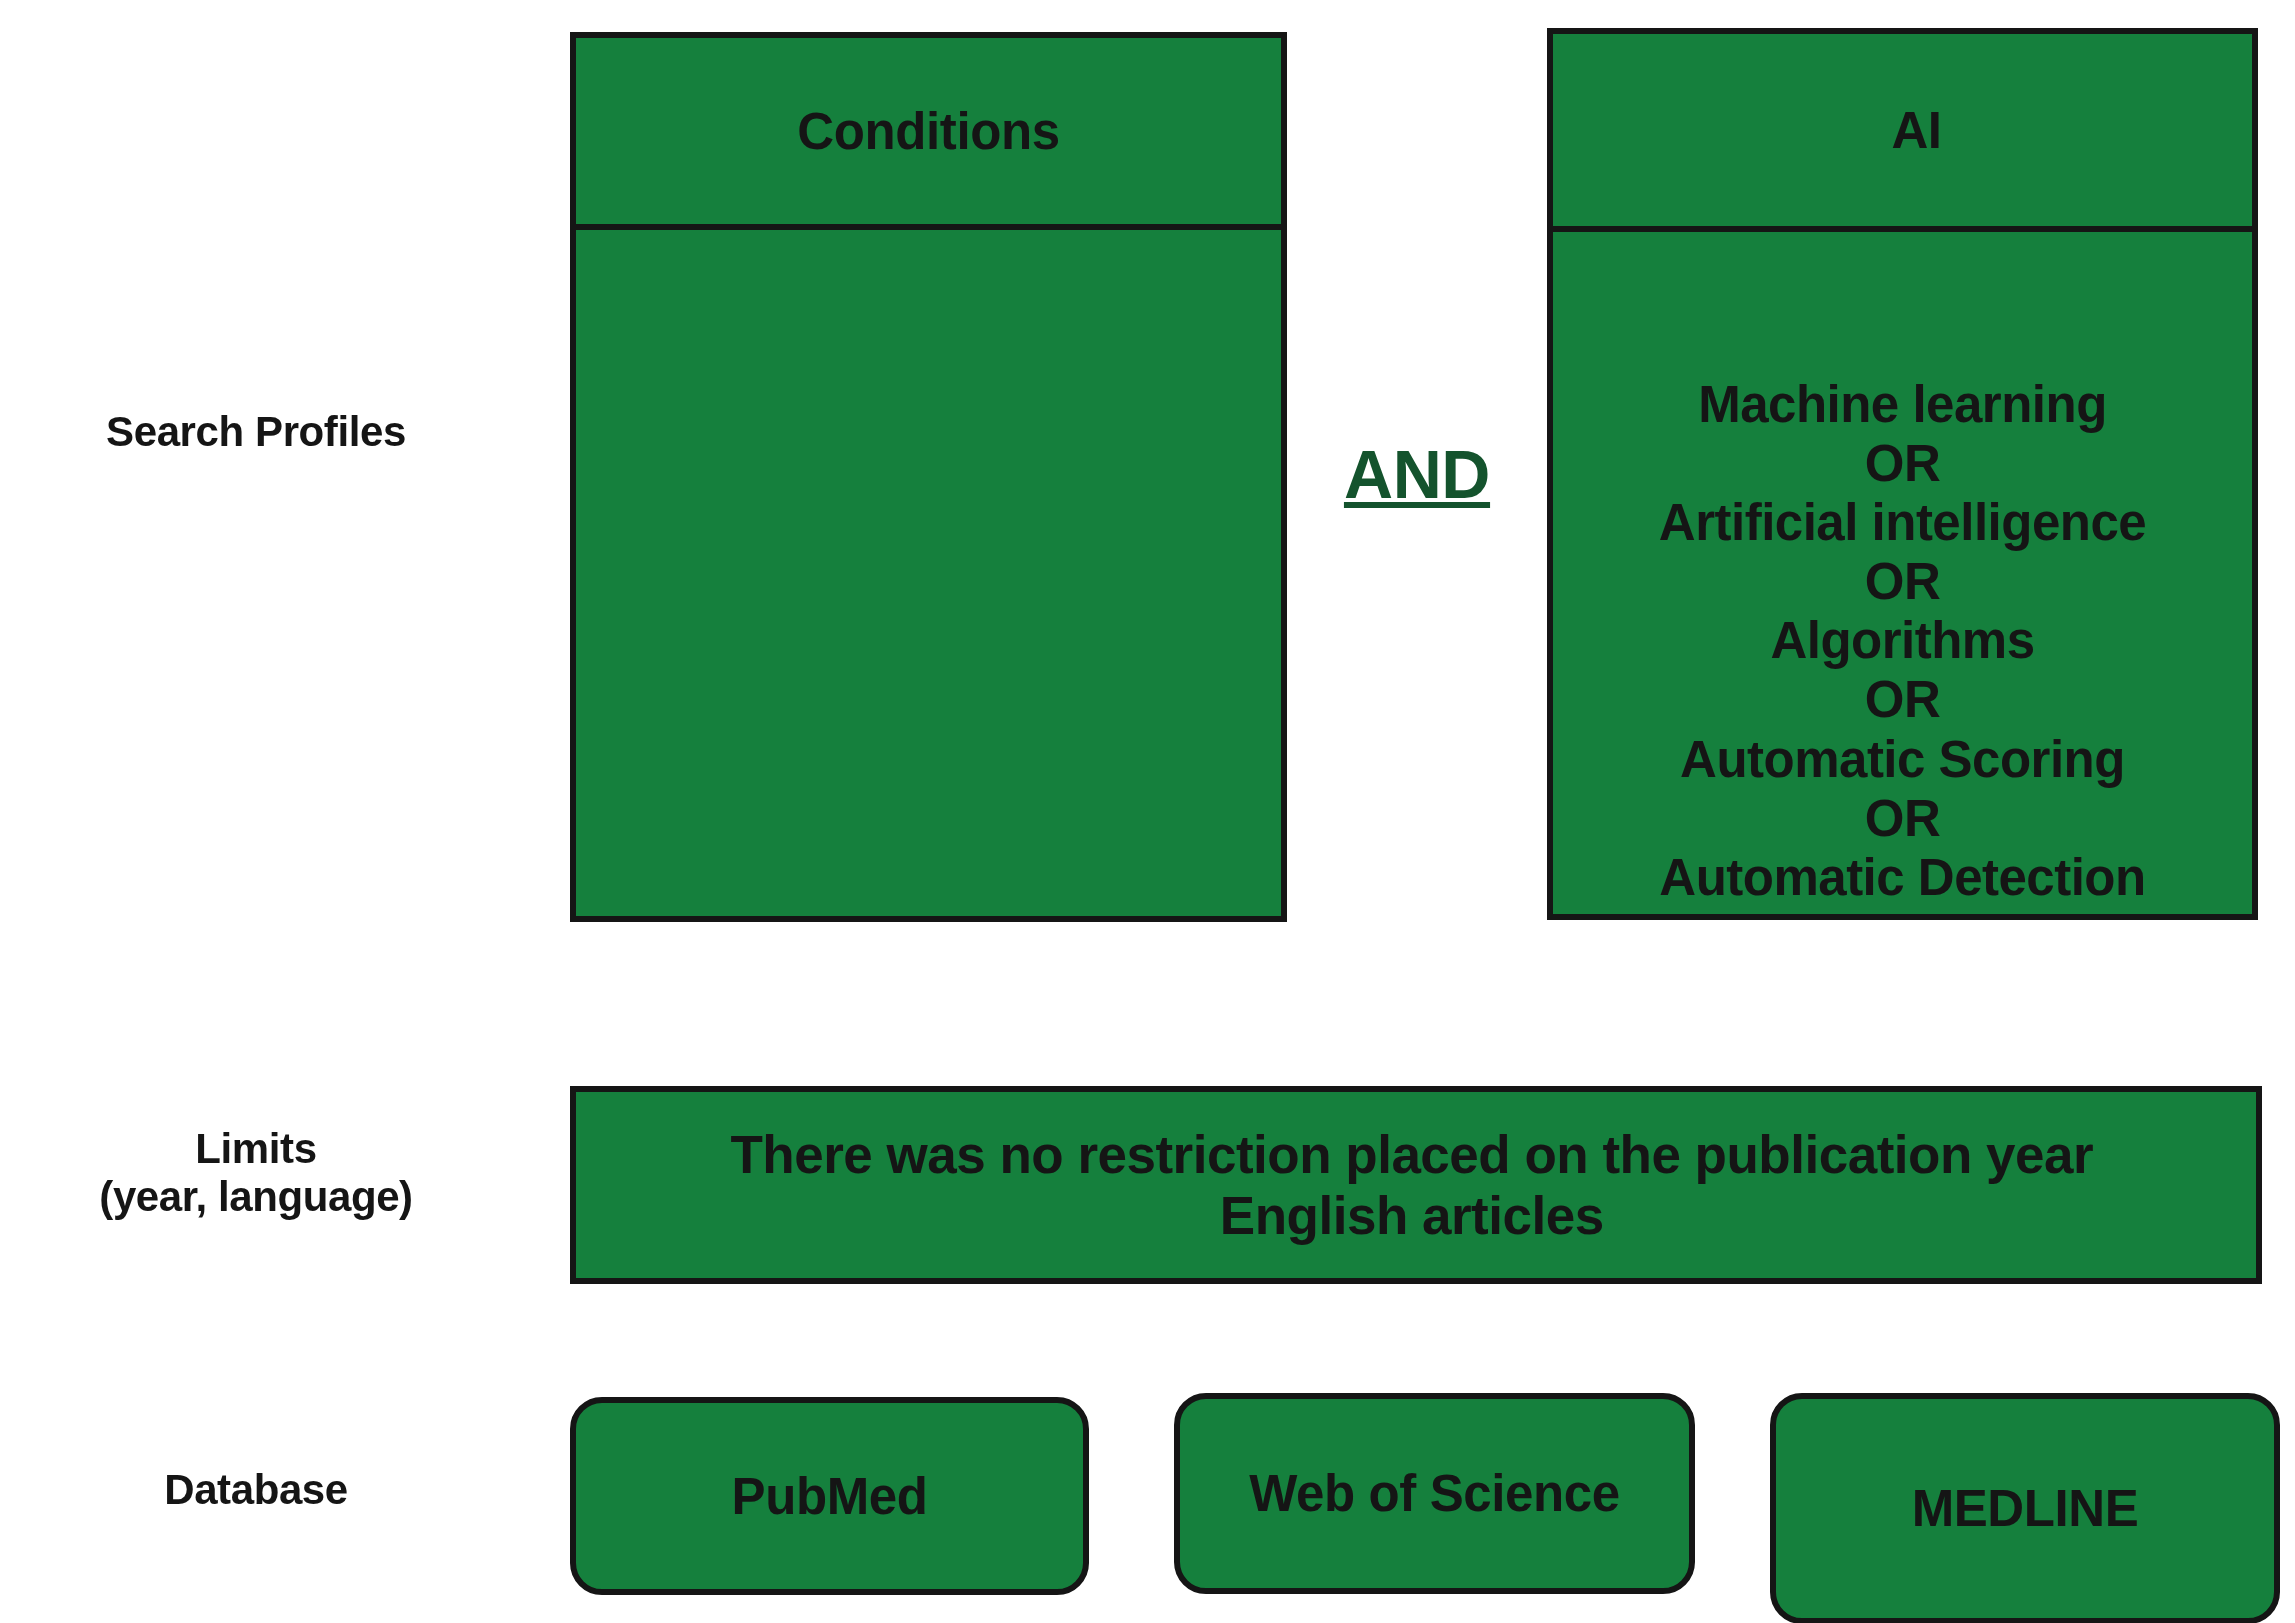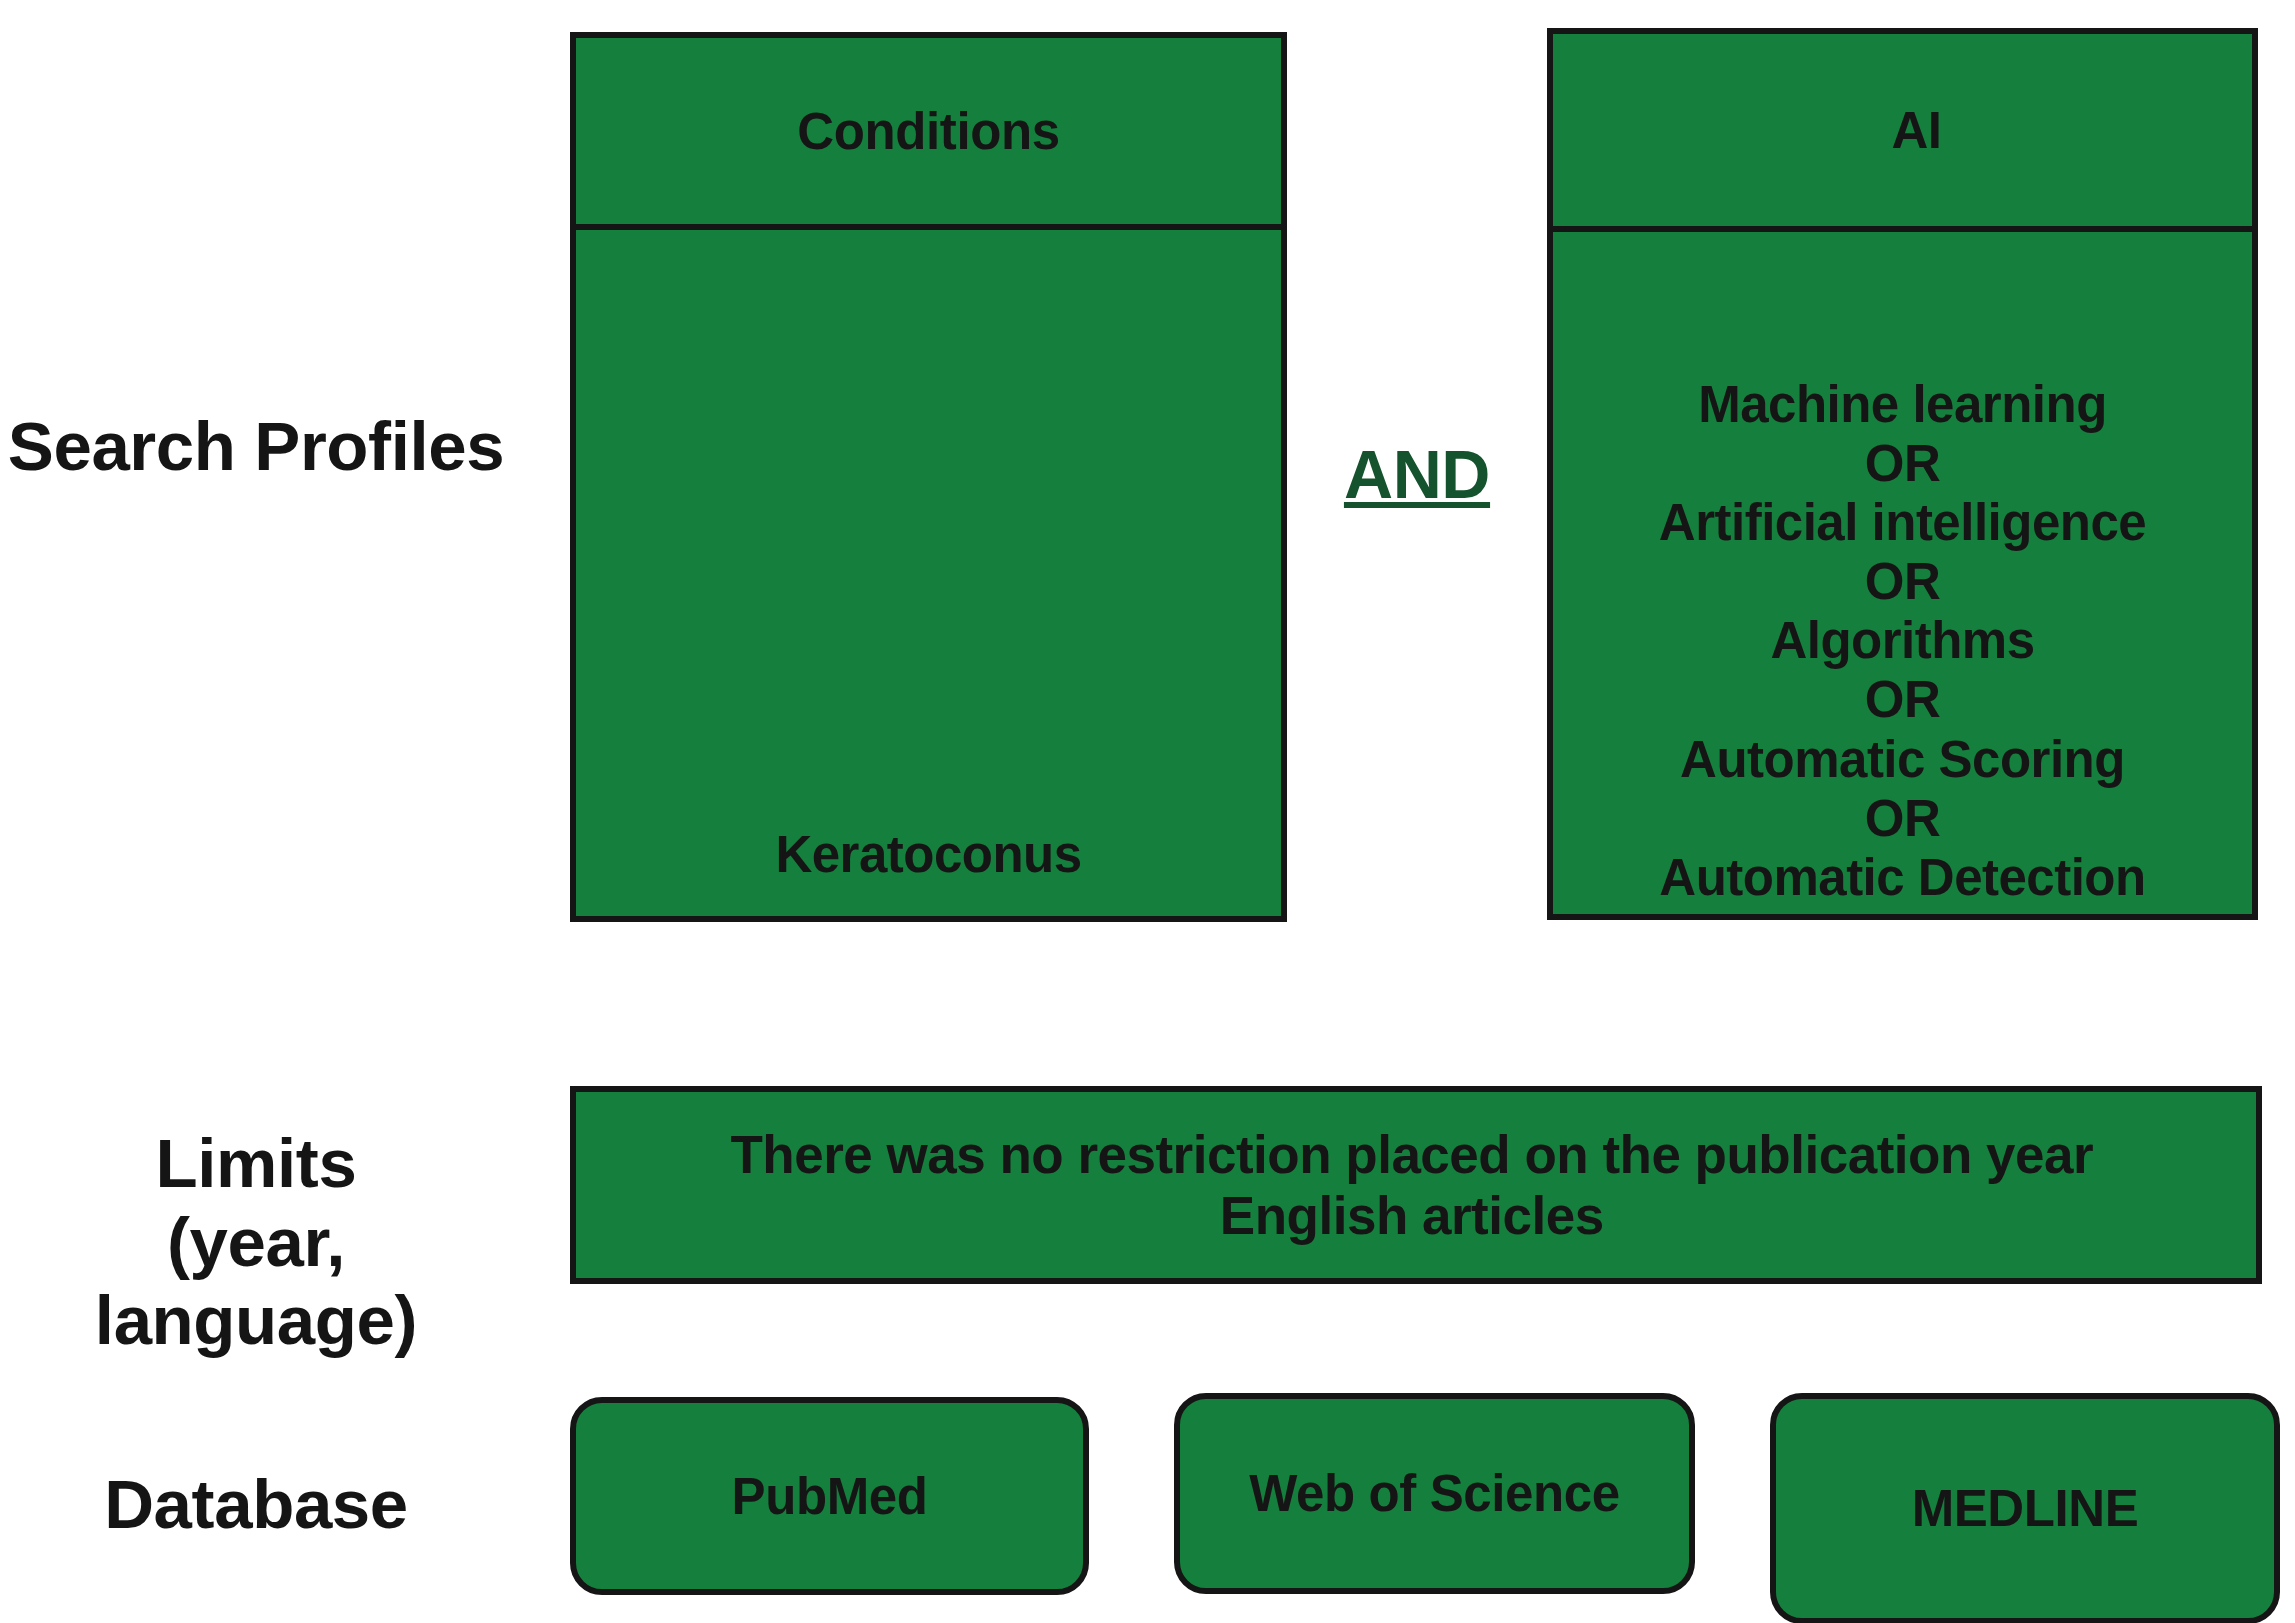--- a/index.html
+++ b/index.html
@@ -14,21 +14,21 @@
     font-family: "Liberation Sans", "DejaVu Sans", sans-serif;
     color: #111111;
     overflow: hidden;
   }
 
   .abs { position: absolute; }
 
   
   .row-label {
     font-weight: bold;
-    font-size: 69px;
+    font-size: 42px;
     line-height: 1.14;
     text-align: center;
     color: #151515;
     letter-spacing: -0.4px;
     white-space: pre-line;
   }
 
   
   .box {
     box-sizing: border-box;
@@ -118,25 +118,20 @@
 </style>
 </head>
 <body>
 
 <div class="abs row-label" style="left:0px; top:408px; width:512px;">Search Profiles</div>
 
 <div class="abs box profile-box" style="left:570px; top:32px; width:717px; height:890px;">
   <div class="profile-head" style="height:192px;">
     <span class="profile-head-text">Conditions</span>
   </div>
-  <div class="profile-body">
-    <div class="profile-terms" style="transform:translateY(-32px);">
-      <span class="term">Keratoconus</span>
-    </div>
-  </div>
 </div>
 
 <div class="abs connector" style="left:1287px; top:435px; width:260px;">AND</div>
 
 <div class="abs box profile-box" style="left:1547px; top:28px; width:711px; height:892px;">
   <div class="profile-head" style="height:198px;padding-left:28px;">
     <span class="profile-head-text">AI</span>
   </div>
   <div class="profile-body">
     <div class="profile-terms" style="transform:translateY(-6.8px);">

